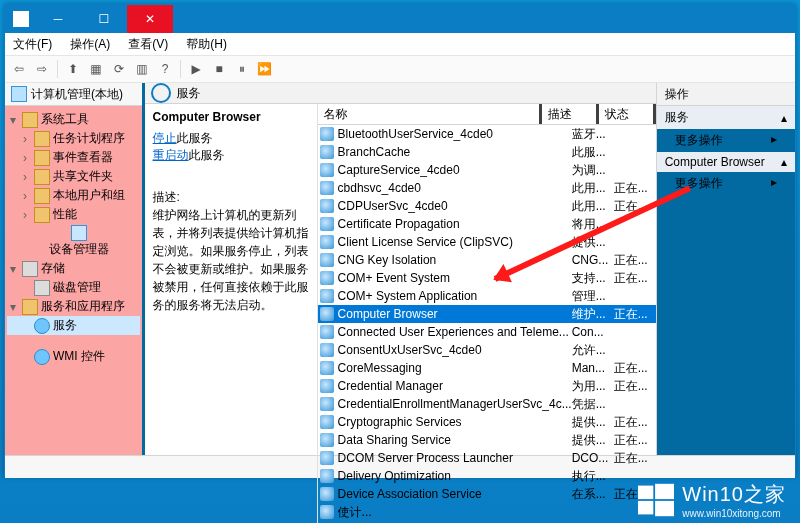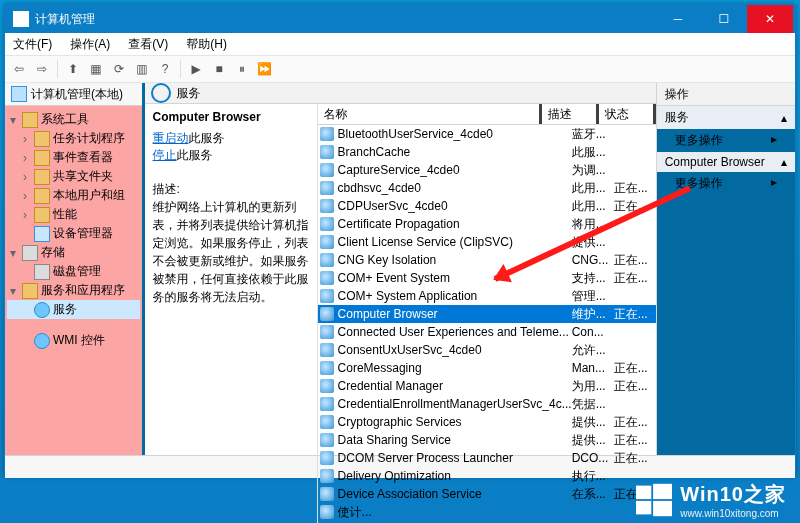--- a/index.html
+++ b/index.html
@@ -28,21 +28,21 @@
 .nico.disk{background:#dcdcdc;border:1px solid #888}
 .nico.mon{background:#c8e7ff;border:1px solid #3595d6}
 .node.sel{background:#cce8ff}
 .middle{flex:1;display:flex;flex-direction:column;border-right:1px solid #d4d4d4}
 .svchdr{height:22px;display:flex;align-items:center;background:#f2f2f2;border-bottom:1px solid #d4d4d4;padding:0 6px}
 .svchdr .refresh{width:16px;height:16px;border-radius:50%;border:2px solid #0a7dc4;margin-right:6px}
 .svcbody{flex:1;display:flex}
 .detail{width:156px;padding:6px 8px;border-right:1px solid #e0e0e0;overflow:hidden}
 .detail b{display:block;margin-bottom:6px}
 .detail a{color:#0066cc;text-decoration:underline}
-.detail .desc{margin-top:16px;line-height:1.5}
+.detail .desc{margin-top:24px;line-height:1.5}
 .listwrap{flex:1;display:flex;flex-direction:column}
 .listhdr{display:flex;height:20px;background:#fff;border-bottom:1px solid #d4d4d4}
 .listhdr span{padding:2px 6px;border-right:3px solid #404040;display:flex;align-items:center}
 .col-n{flex:1}
 .col-d{width:42px}
 .col-s{width:42px}
 .rows{flex:1;overflow:hidden}
 .row{display:flex;align-items:center;height:18px;padding-left:2px;white-space:nowrap}
 .row .rico{width:14px;height:14px;margin-right:4px;background:radial-gradient(circle at 40% 40%,#c8e7ff,#3595d6);border-radius:2px;flex:none}
 .row .rn{flex:1;overflow:hidden;text-overflow:ellipsis}
@@ -51,30 +51,29 @@
 .row.sel{background:#0078d7;color:#fff}
 .actions{width:158px;background:#0369a1}
 .actions .ahdr{height:22px;background:#f2f2f2;border-bottom:1px solid #d4d4d4;padding:0 8px;display:flex;align-items:center}
 .actions .sec{background:#e9eef5;padding:3px 8px;display:flex;justify-content:space-between;align-items:center}
 .actions .itm{padding:3px 18px;display:flex;justify-content:space-between}
 .statusbar{height:22px;border-top:1px solid #d4d4d4;background:#f7f7f7}
 .arrow{position:absolute;left:495px;top:276px;width:215px;height:6px;background:#ff1a1a;transform:rotate(-25deg);transform-origin:left center;pointer-events:none;z-index:50}
 .arrow:before{content:"";position:absolute;left:-12px;top:-7px;border:10px solid transparent;border-right:16px solid #ff1a1a}
 .watermark{position:absolute;right:14px;bottom:4px;display:flex;align-items:center;gap:8px;color:#fff}
 .wmlogo{width:36px;height:36px}
-.wmtxt1{font-size:20px;font-weight:700;letter-spacing:1px}
+.wmtxt1{font-size:20px;font-weight:400;letter-spacing:1px}
 .wmtxt2{font-size:10px;opacity:.9}
 </style>
 </head>
 <body>
 
 <div class="window">
   <div class="titlebar">
     <span class="ico"></span>
-    <span class="ttl">计算机管理</span>
     <div class="wbtn">─</div>
     <div class="wbtn">☐</div>
     <div class="wbtn close">✕</div>
   </div>
 
   <div class="menubar">
     <span>文件(F)</span>
     <span>操作(A)</span>
     <span>查看(V)</span>
     <span>帮助(H)</span>
@@ -126,21 +125,21 @@
           <div class="node" style="padding-left: 12px;">
             <span class="tw">›</span>
             <span class="nico folder"></span>
             <span>本地用户和组</span>
           </div>
           <div class="node" style="padding-left: 12px;">
             <span class="tw">›</span>
             <span class="nico folder"></span>
             <span>性能</span>
           </div>
-          <div class="node" style="padding-left: 12px;">
+          <div class="node" style="padding-left: 12px; flex-direction: column;">
             <span class="tw"></span>
             <span class="nico mon"></span>
             <span>设备管理器</span>
           </div>
           <div class="node" style="padding-left: 0px;">
             <span class="tw">▾</span>
             <span class="nico disk"></span>
             <span>存储</span>
           </div>
           <div class="node" style="padding-left: 12px;">
@@ -168,24 +167,24 @@
 
     <div class="middle">
       <div class="svchdr">
         <span class="refresh"></span>
         <span>服务</span>
       </div>
       <div class="svcbody">
         <div class="detail">
           <b>Computer Browser</b>
           <div>
+            <a>停止</a><span>此服务</span>
+          </div>
+          <div>
             <a>重启动</a><span>此服务</span>
-          </div>
-          <div>
-            <a>停止</a><span>此服务</span>
           </div>
           <div class="desc">
             <span>描述:</span><br>
             <span>维护网络上计算机的更新列表，并将列表提供给计算机指定浏览。如果服务停止，列表不会被更新或维护。如果服务被禁用，任何直接依赖于此服务的服务将无法启动。</span>
           </div>
         </div>
         <div class="listwrap">
           <div class="listhdr">
             <span class="col-n">名称</span>
             <span class="col-d">描述</span>

